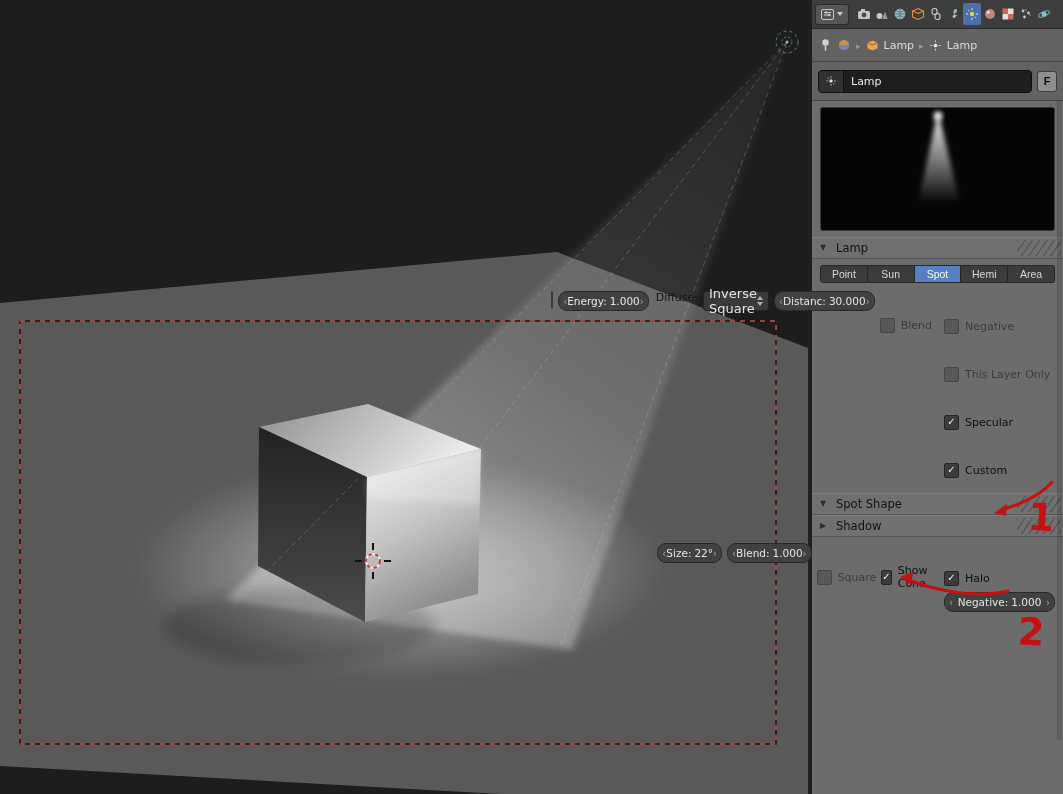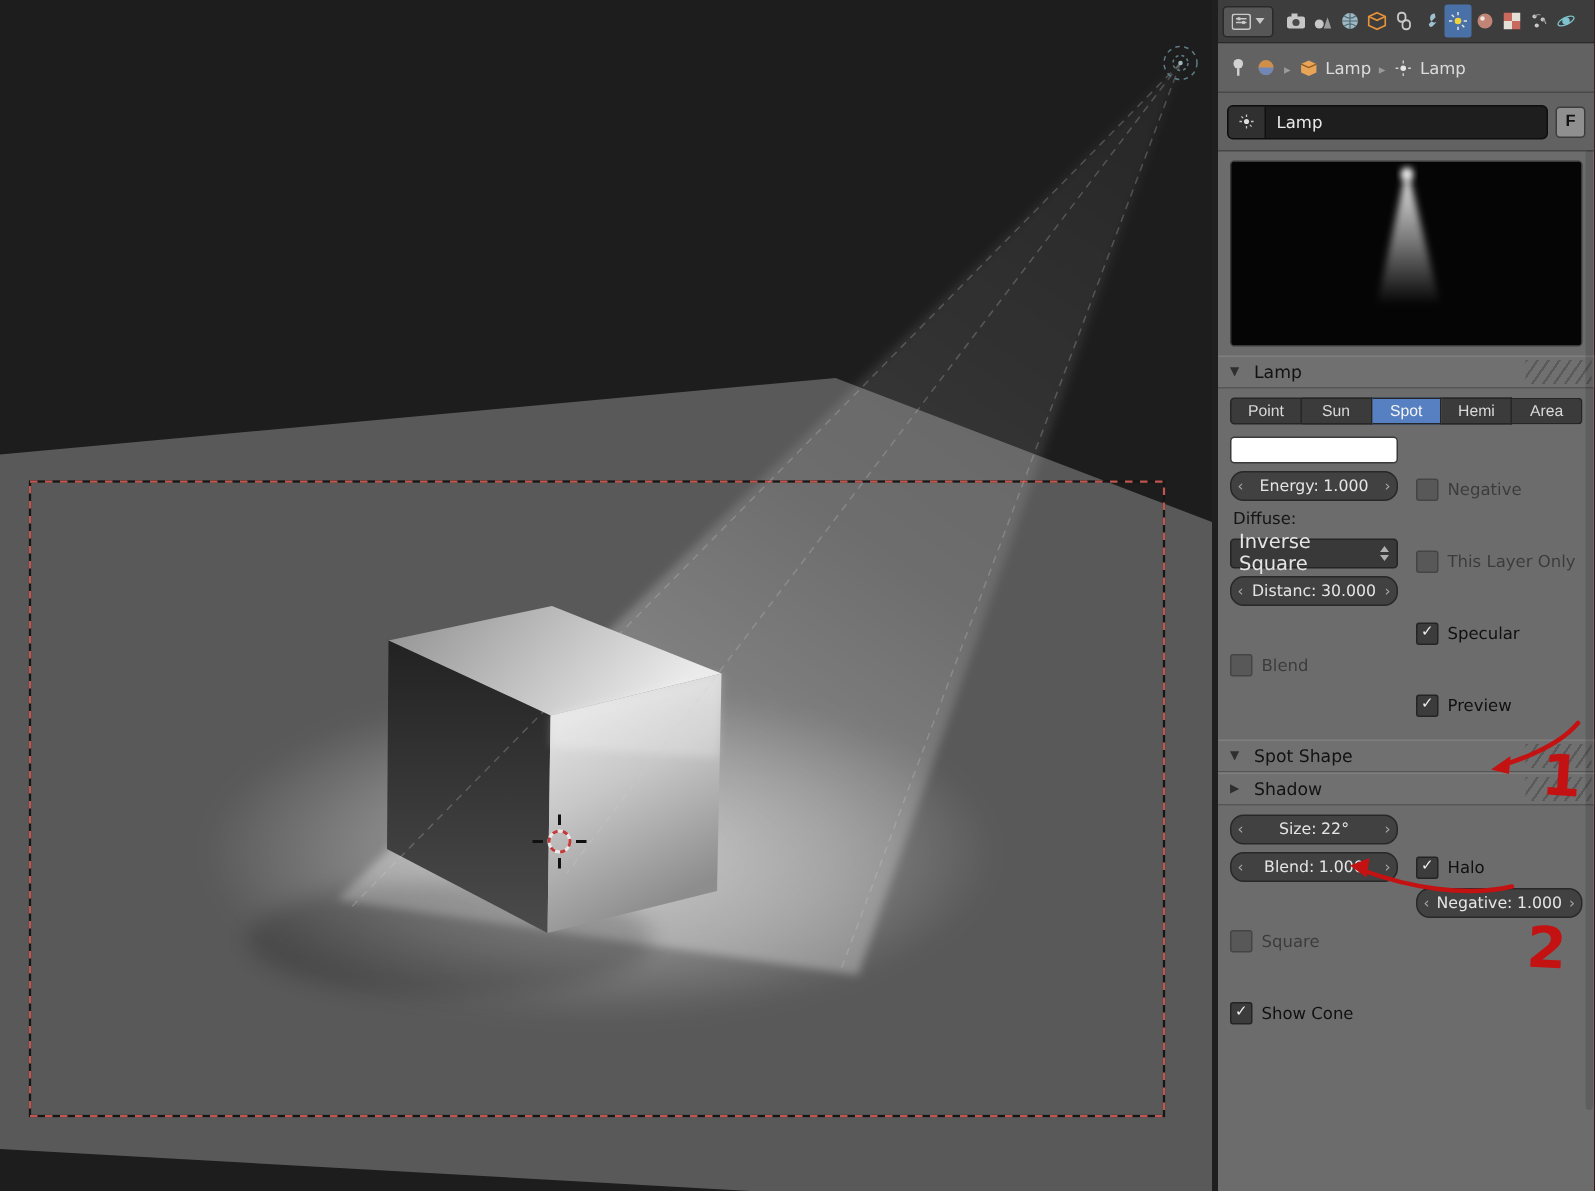--- a/index.html
+++ b/index.html
@@ -46,21 +46,21 @@
   .pbody-preview{padding:6px 8px;}
   .preview-screen{height:122px;background:#060606;border:1px solid #3a3a3a;border-radius:3px;overflow:hidden;}
   .pbody{padding:6px 8px 14px;}
   .seg-row{display:flex;height:18px;margin-bottom:8px;}
   .seg{flex:1;background:#3b3b3b;border:1px solid #262626;border-left:none;color:#d8d8d8;
     display:flex;align-items:center;justify-content:center;font-size:10.5px;padding:0;}
   .seg:first-child{border-left:1px solid #262626;border-radius:3px 0 0 3px;}
   .seg:last-child{border-radius:0 3px 3px 0;}
   .seg.active{background:#5680c2;color:#f4f4f4;}
   .two-col{display:flex;gap:12px;}
-  .col-left{width:112px;display:flex;flex-direction:column;gap:5px;}
+  .col-left{width:112px;display:flex;flex-direction:row;gap:5px;justify-content:flex-end;}
   .col-right{flex:1;display:flex;flex-direction:column;gap:5px;padding-top:1px;}
   .color-swatch{height:18px;background:#ffffff;border:1px solid #3a3a3a;border-radius:3px;padding:0;}
   .slider{height:18px;background:#414141;border:1px solid #282828;border-radius:9px;
     display:flex;align-items:center;padding:0 4px;color:#e4e4e4;font-size:10.5px;}
   .slider::before{content:"\2039";color:#a3a3a3;font-size:10px;}
   .slider::after{content:"\203A";color:#a3a3a3;font-size:10px;}
   .slider-text{flex:1;text-align:center;white-space:nowrap;}
   .slider-text .val{margin-left:3px;}
   .flabel{color:#141414;height:15px;padding-left:2px;}
   .dropdown{height:18px;background:#393939;border:1px solid #242424;border-radius:3px;
@@ -371,21 +371,21 @@
           <label class="check disabled">
             <span class="box"></span>
             <span>This Layer Only</span>
           </label>
           <label class="check">
             <span class="box checked"></span>
             <span>Specular</span>
           </label>
           <label class="check">
             <span class="box checked"></span>
-            <span>Preview</span>
+            <span>Custom</span>
           </label>
         </div>
       </div>
     </div>
 
     <div class="phead">
       <span class="tri open"></span>
       <span class="ph-label">Spot Shape</span>
       <span class="stripes"></span>
     </div>

